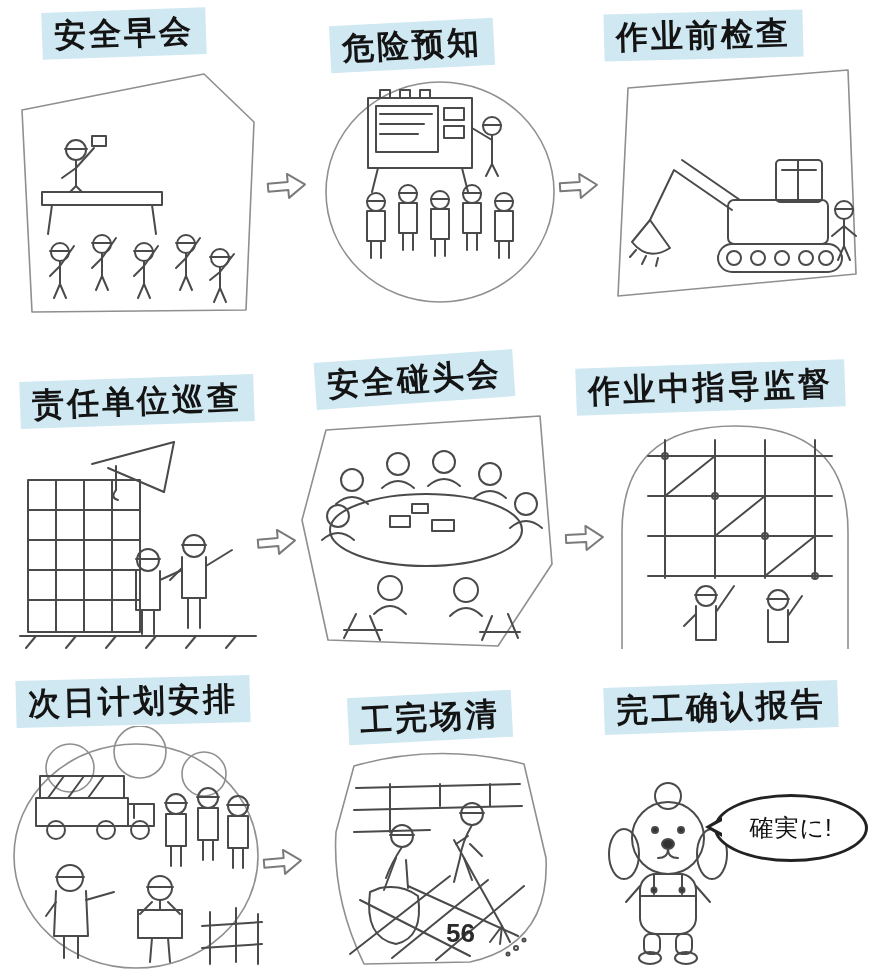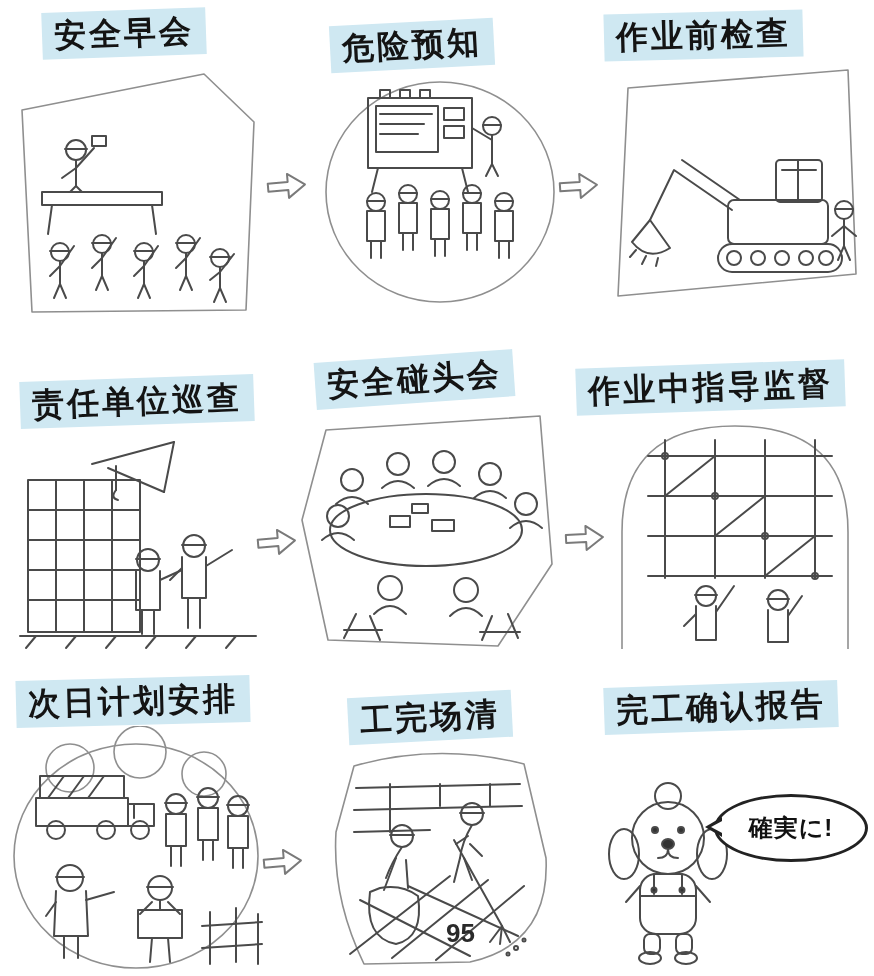--- a/index.html
+++ b/index.html
@@ -11,21 +11,21 @@
     position:absolute;background:#cfe8f2;color:#141414;font-weight:700;
     font-size:32px;letter-spacing:3px;padding:6px 12px;white-space:nowrap;line-height:1.1;
   }
   .illus{position:absolute;}
   .ink{stroke:#4a4a4a;stroke-width:2;fill:none;stroke-linecap:round;stroke-linejoin:round;}
   .border{stroke:#8f8f8f;stroke-width:1.6;}
   .flow-arrow{position:absolute;}
   .bubble{
     position:absolute;left:714px;top:794px;width:148px;height:62px;background:#ffffff;
     border:3px solid #222222;border-radius:50%;display:flex;align-items:center;justify-content:center;
-    font-weight:700;font-size:24px;color:#111111;letter-spacing:1px;
+    font-weight:400;font-size:24px;color:#111111;letter-spacing:1px;
   }
   .bubble::before{content:"";position:absolute;left:-22px;top:20px;border:10px solid transparent;border-right:17px solid #222222;}
   .bubble::after{content:"";position:absolute;left:-13px;top:23px;border:7px solid transparent;border-right:13px solid #ffffff;}
   .page-number{position:absolute;left:446px;top:918px;font-size:26px;font-weight:700;color:#2a2a2a;}
 </style>
 </head>
 <body>
 
 <div class="poster">
 
@@ -408,15 +408,15 @@
         <rect x="88" y="162" width="16" height="20" rx="6"></rect>
       <ellipse cx="62" cy="186" rx="11" ry="6"></ellipse>
         <ellipse cx="98" cy="186" rx="11" ry="6"></ellipse>
     </g>
   </svg>
 
   <div class="bubble">
     <span>確実に!</span>
   </div>
 
-  <div class="page-number">95</div>
+  <div class="page-number">56</div>
 
 </div>
 
 </body></html>

